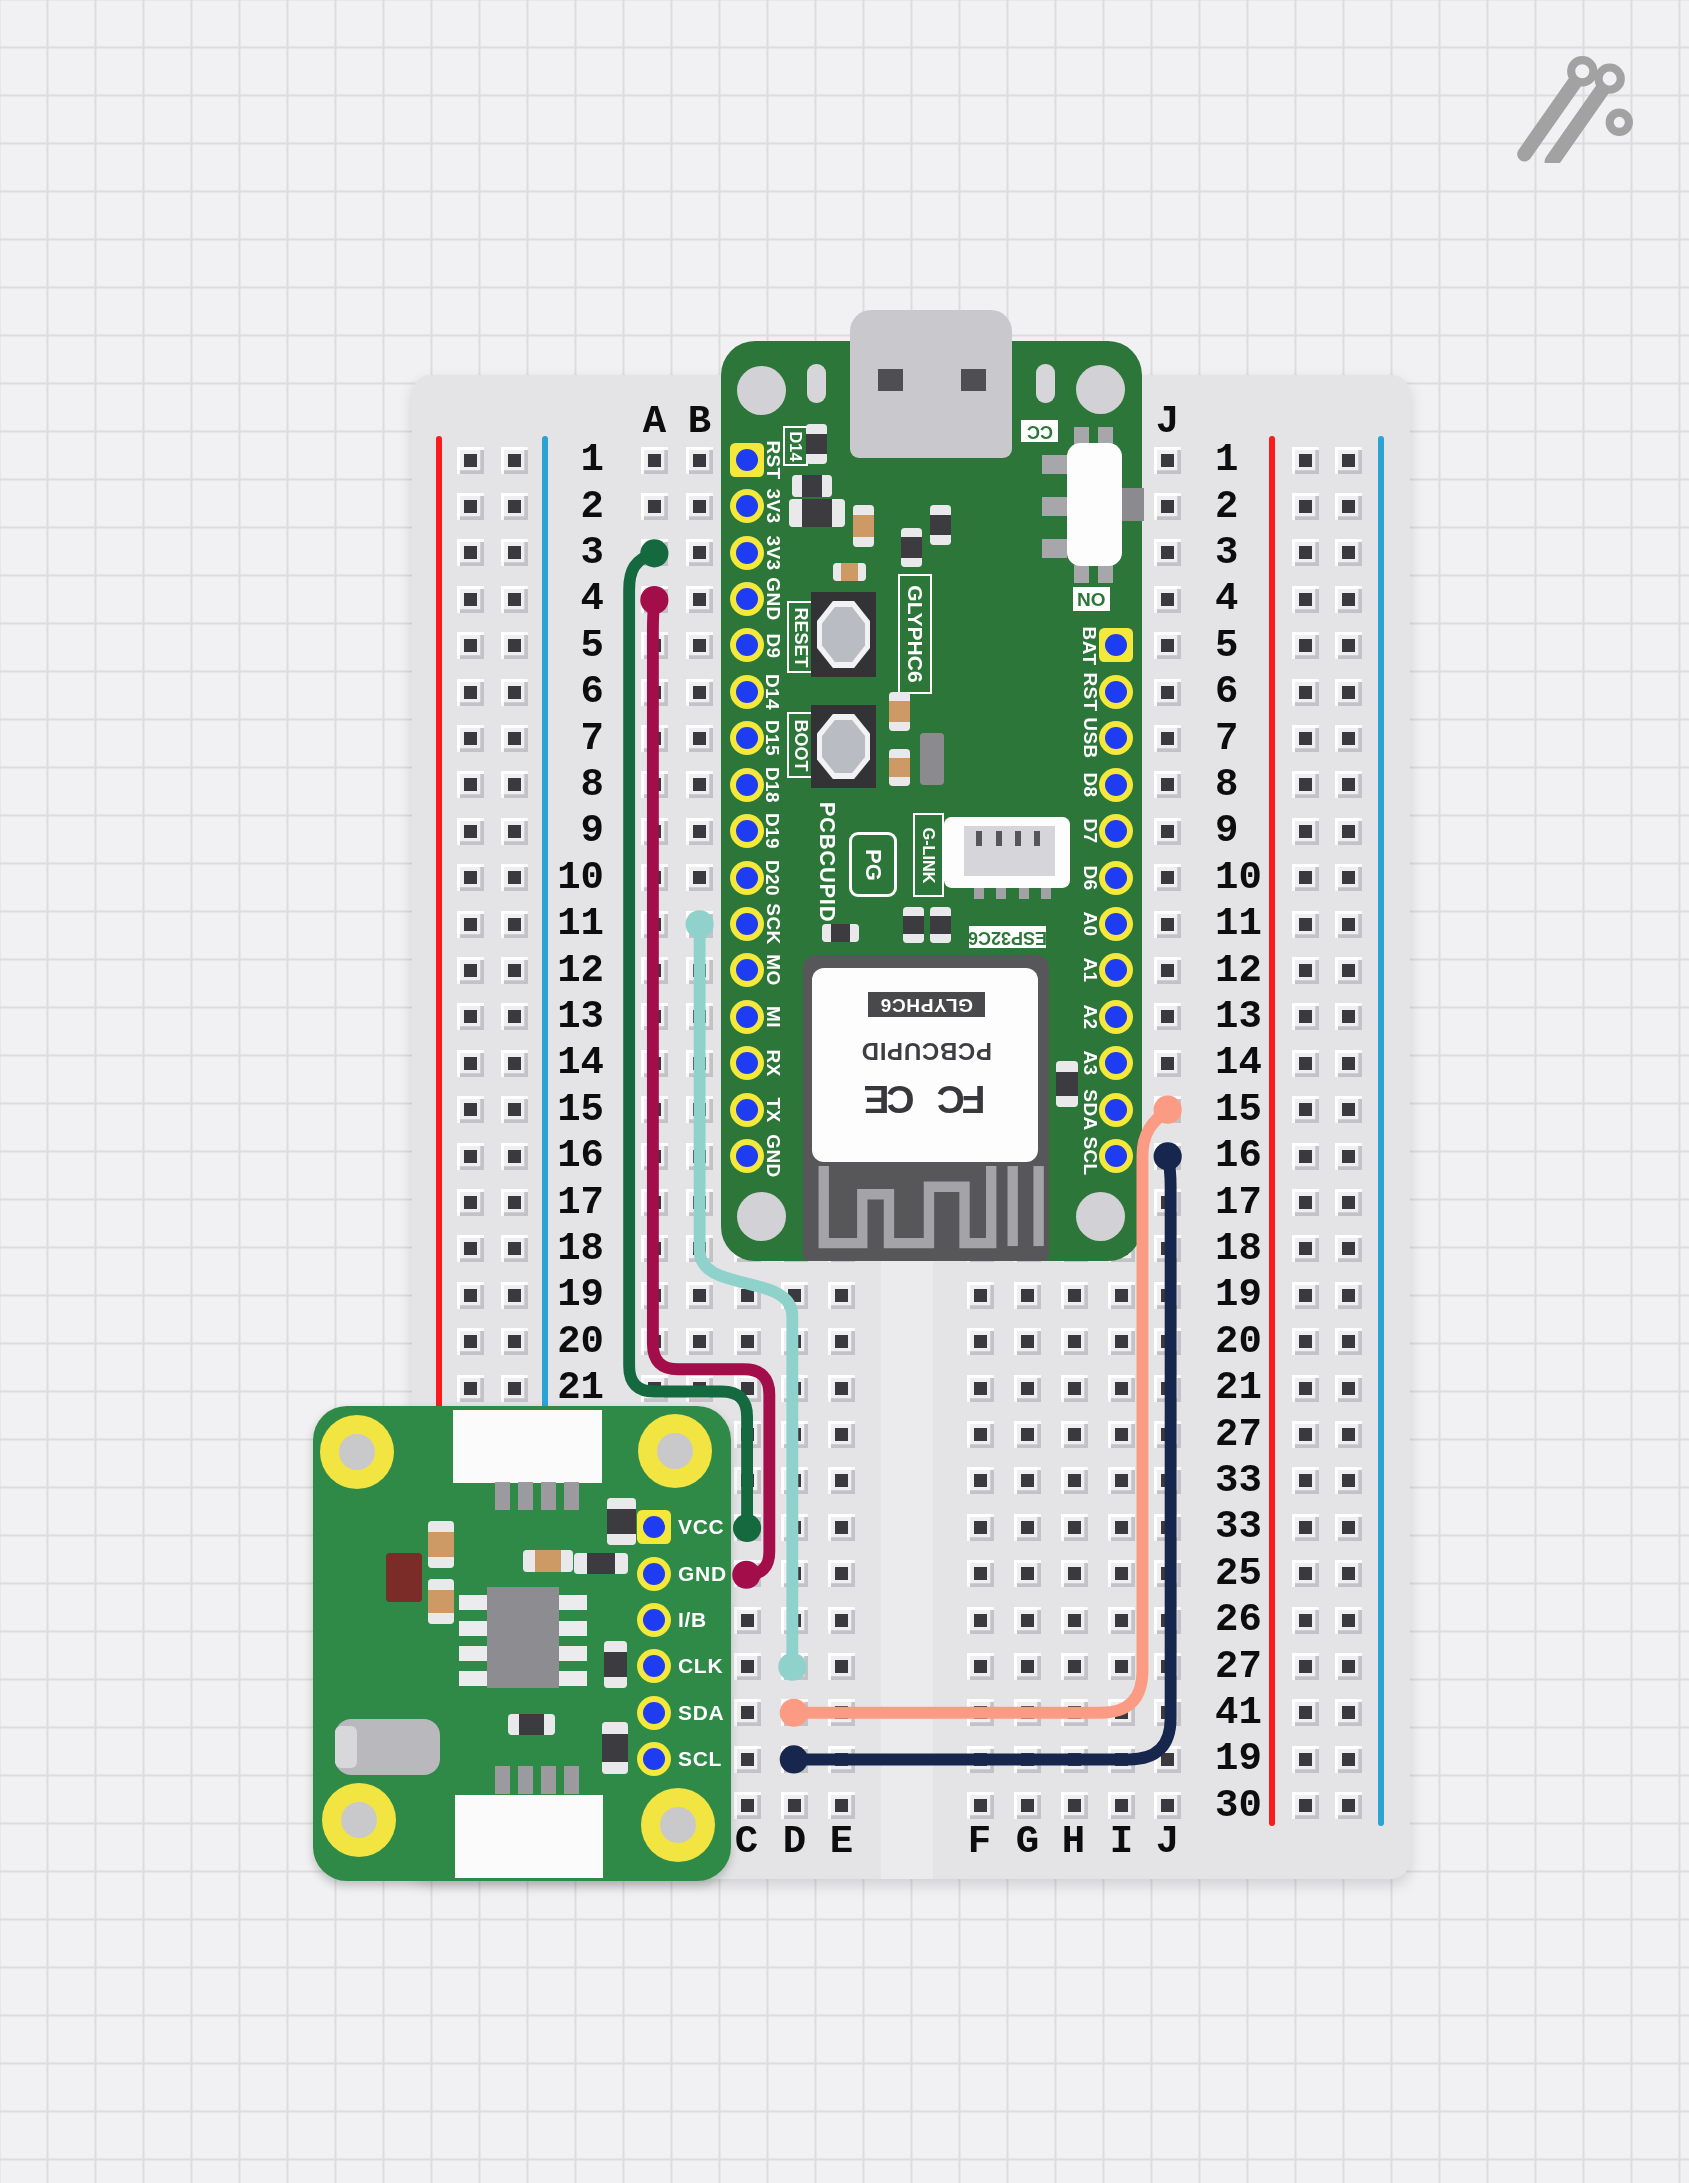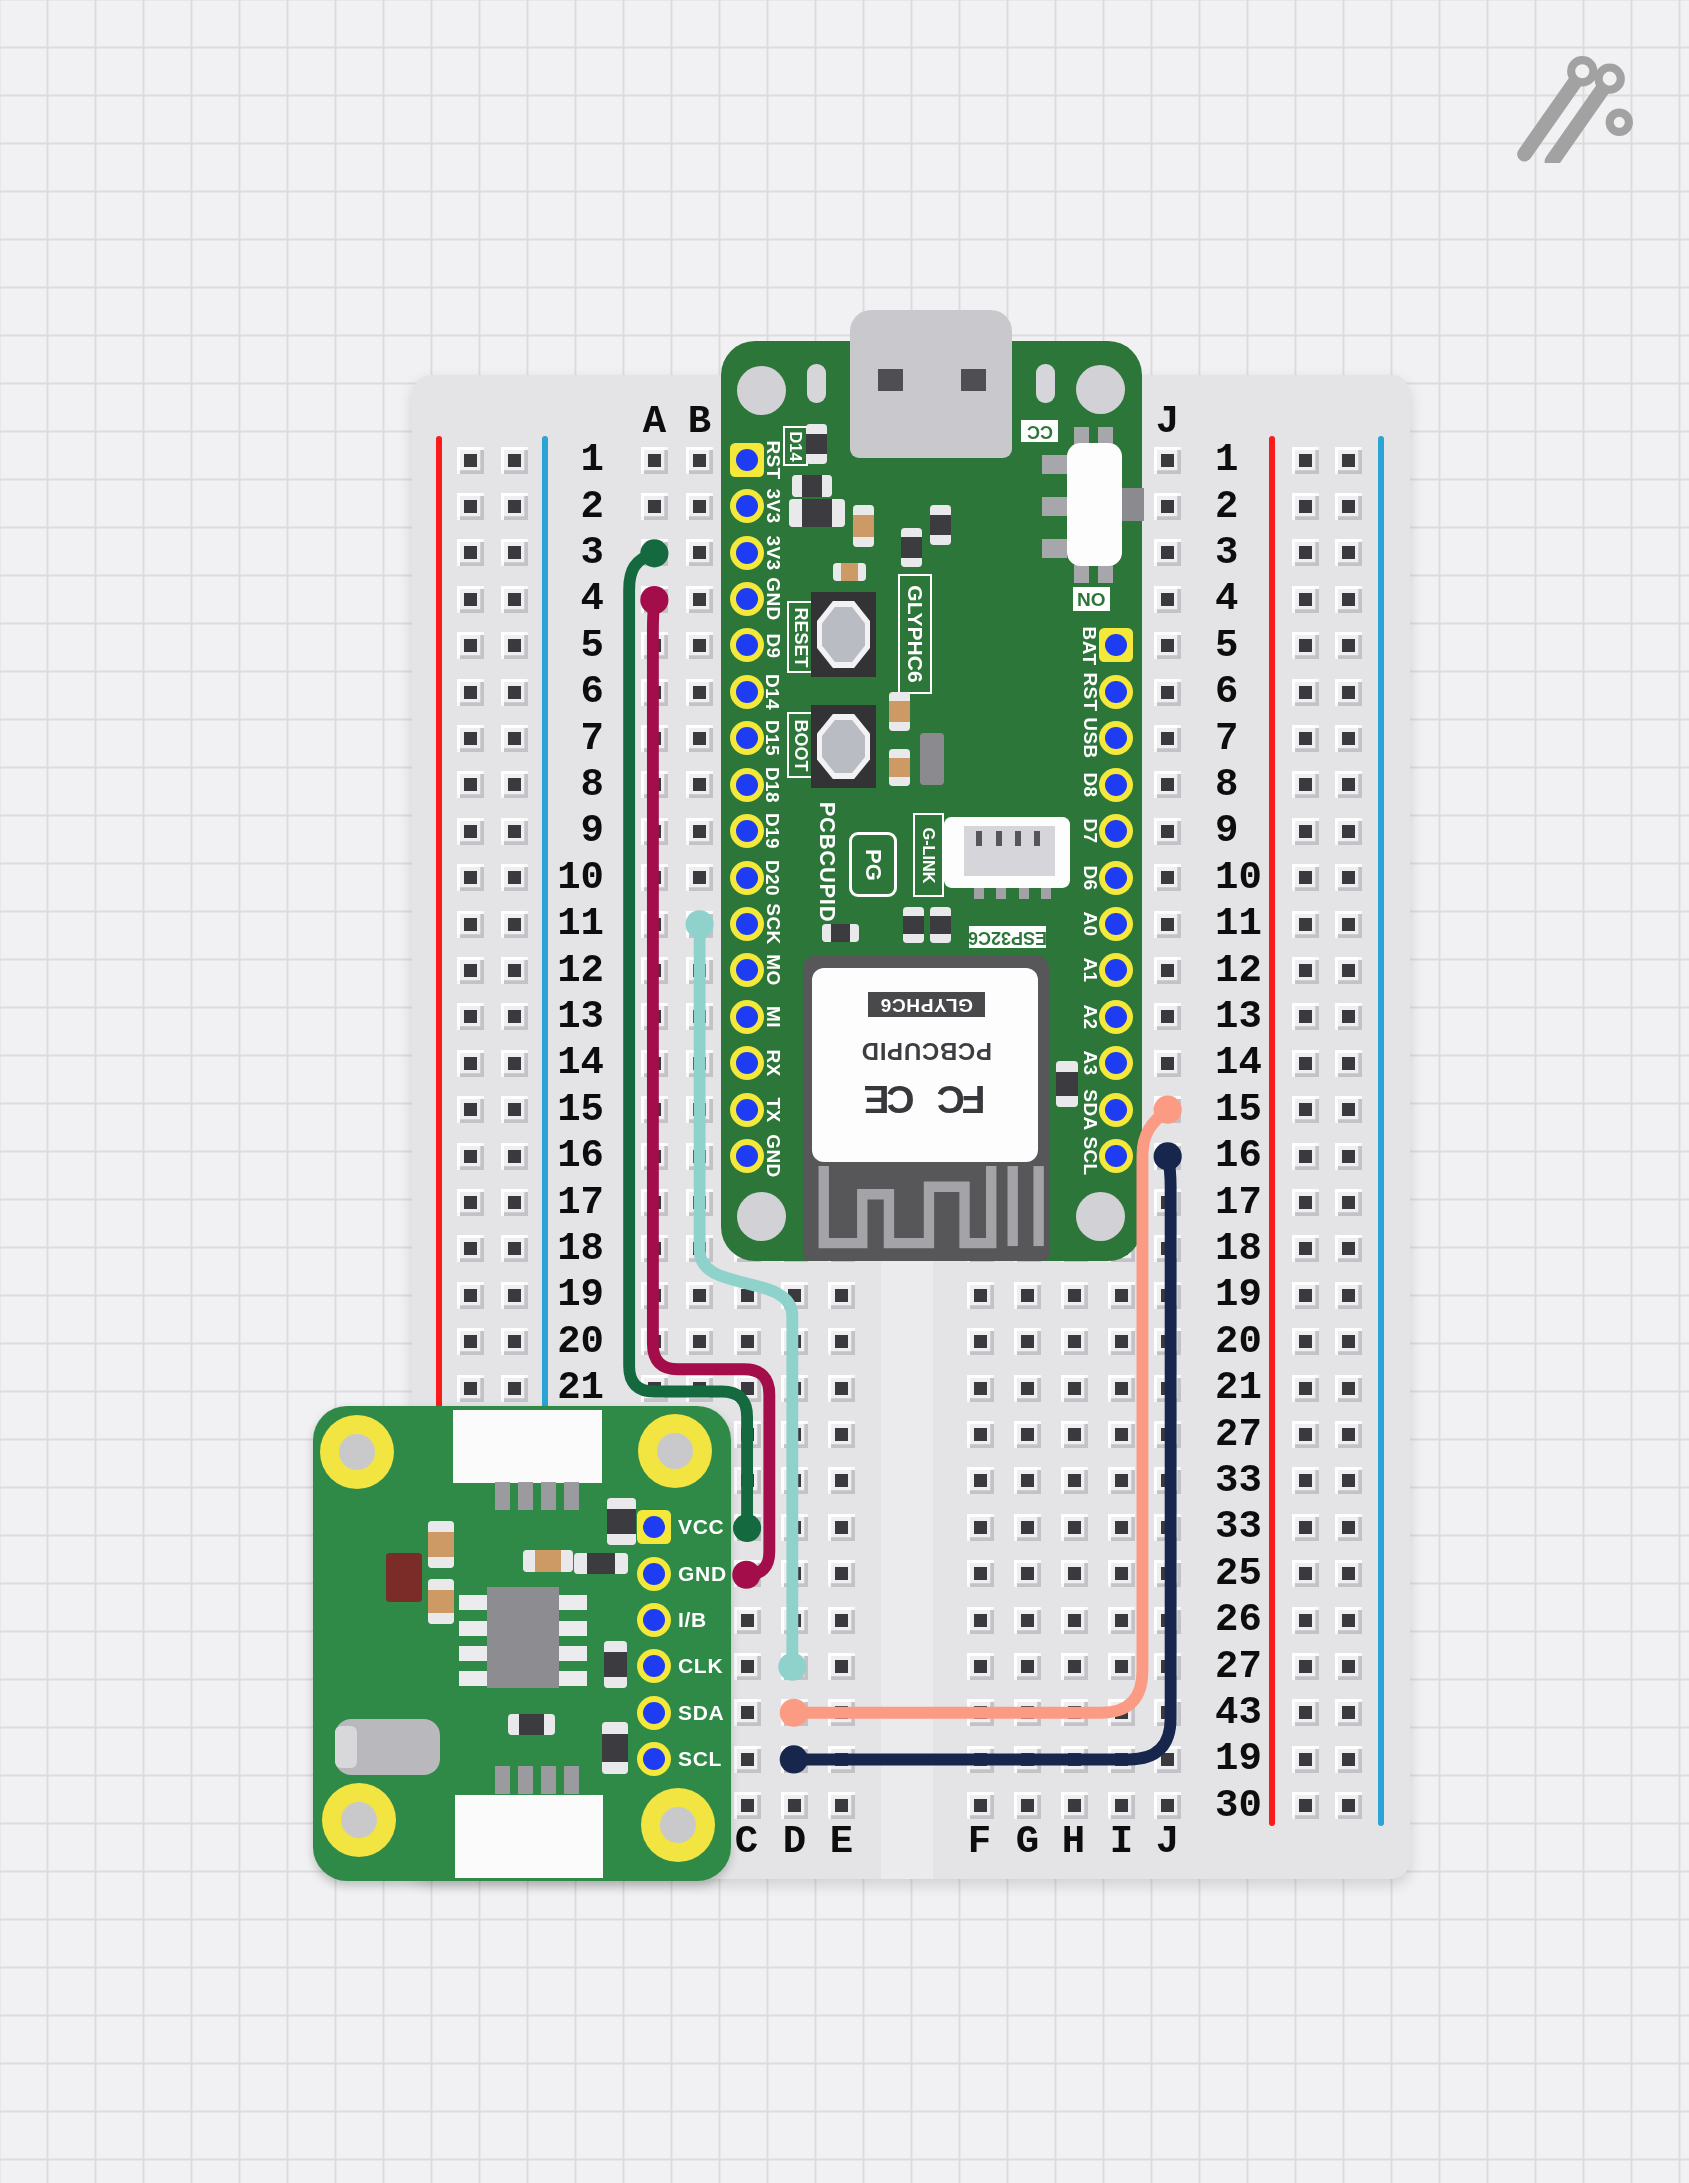--- a/index.html
+++ b/index.html
@@ -569,21 +569,21 @@
       <div class="rownum" style="left: 1215px; width: 74px; text-align: left; top: 1228px;">18</div>
       <div class="rownum" style="left: 1215px; width: 74px; text-align: left; top: 1274px;">19</div>
       <div class="rownum" style="left: 1215px; width: 74px; text-align: left; top: 1321px;">20</div>
       <div class="rownum" style="left: 1215px; width: 74px; text-align: left; top: 1367px;">21</div>
       <div class="rownum" style="left: 1215px; width: 74px; text-align: left; top: 1414px;">27</div>
       <div class="rownum" style="left: 1215px; width: 74px; text-align: left; top: 1460px;">33</div>
       <div class="rownum" style="left: 1215px; width: 74px; text-align: left; top: 1506px;">33</div>
       <div class="rownum" style="left: 1215px; width: 74px; text-align: left; top: 1553px;">25</div>
       <div class="rownum" style="left: 1215px; width: 74px; text-align: left; top: 1599px;">26</div>
       <div class="rownum" style="left: 1215px; width: 74px; text-align: left; top: 1646px;">27</div>
-      <div class="rownum" style="left: 1215px; width: 74px; text-align: left; top: 1692px;">43</div>
+      <div class="rownum" style="left: 1215px; width: 74px; text-align: left; top: 1692px;">41</div>
       <div class="rownum" style="left: 1215px; width: 74px; text-align: left; top: 1738px;">19</div>
       <div class="rownum" style="left: 1215px; width: 74px; text-align: left; top: 1785px;">30</div>
       <div class="colhdr" style="left: 631px; top: 401px;">A</div>
       <div class="colhdr" style="left: 676px; top: 401px;">B</div>
       <div class="colhdr" style="left: 1144px; top: 401px;">J</div>
       <div class="colhdr" style="left: 723px; top: 1821px;">C</div>
       <div class="colhdr" style="left: 771px; top: 1821px;">D</div>
       <div class="colhdr" style="left: 818px; top: 1821px;">E</div>
       <div class="colhdr" style="left: 956px; top: 1821px;">F</div>
       <div class="colhdr" style="left: 1004px; top: 1821px;">G</div>

